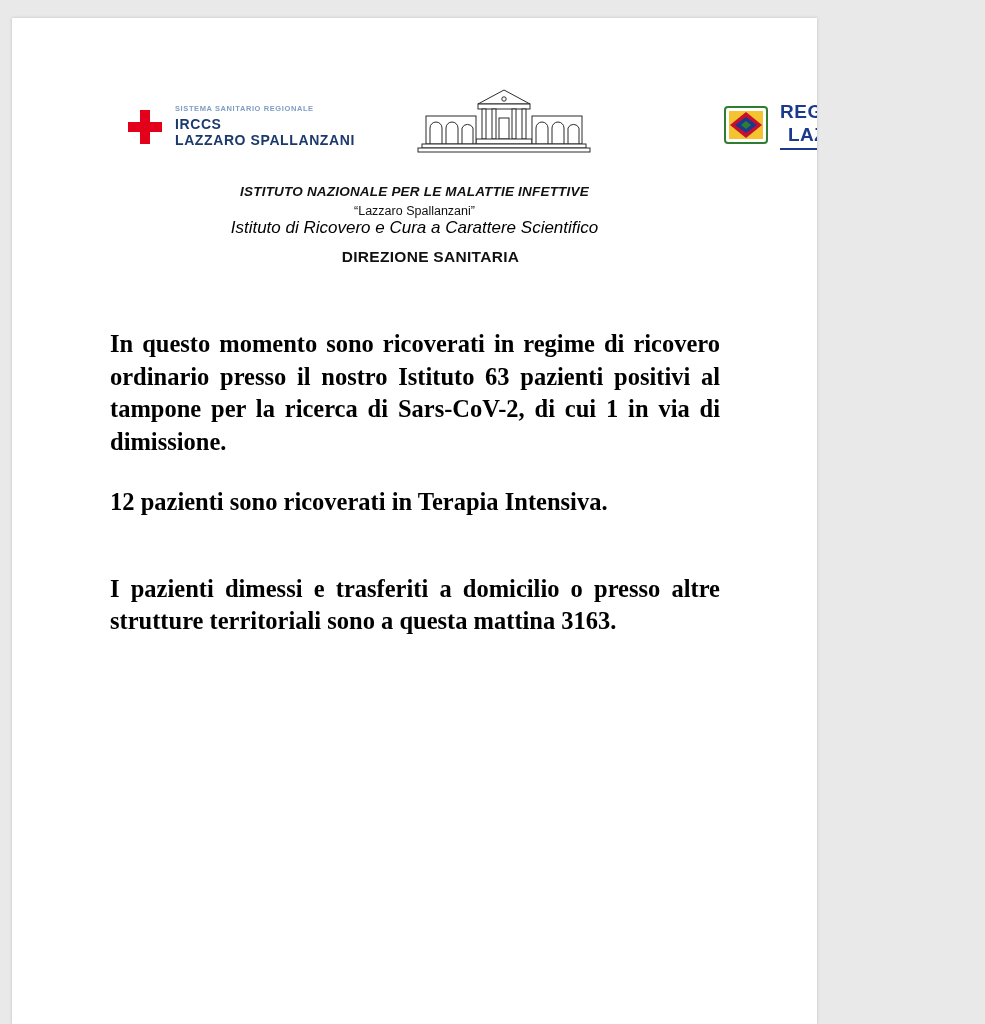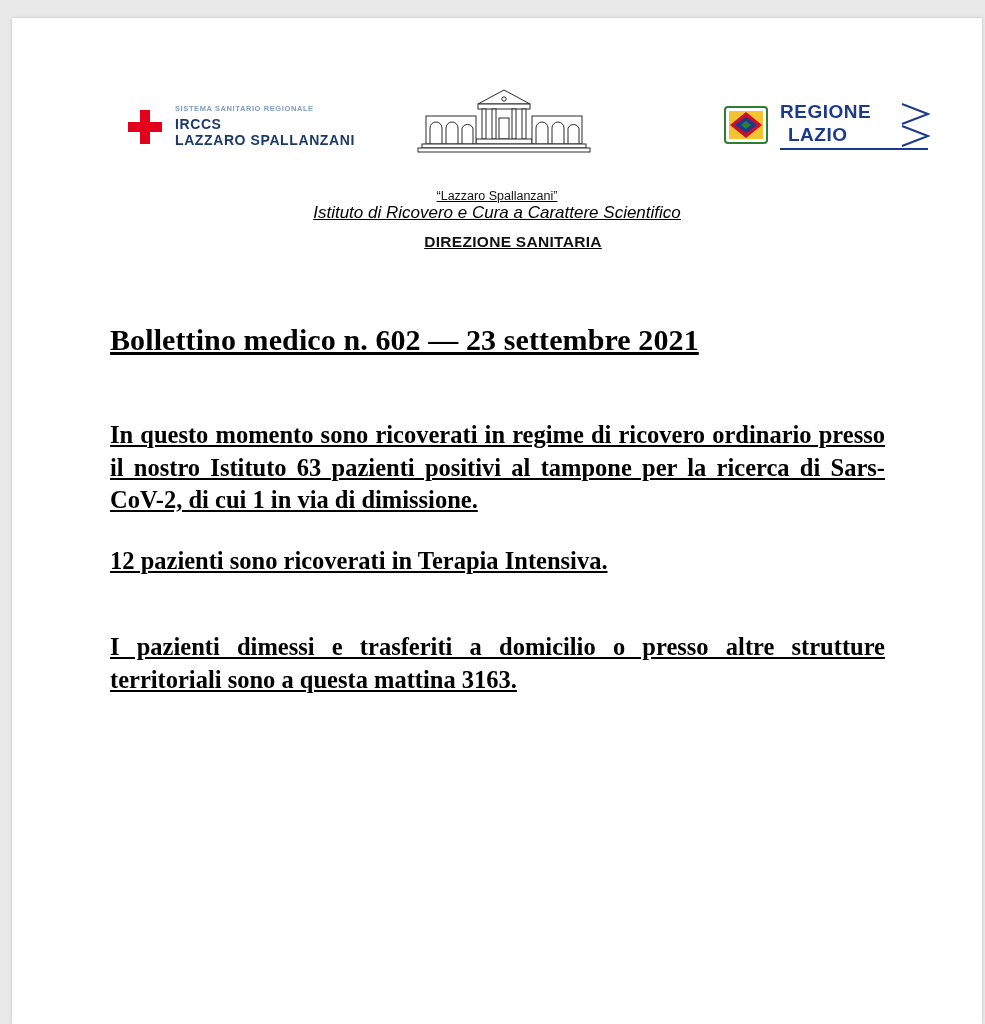--- a/index.html
+++ b/index.html
@@ -10,27 +10,26 @@
   body {
     width: 985px;
     height: 1024px;
     overflow: hidden;
     font-family: "Liberation Serif", serif;
   }
   .page {
     position: absolute;
     left: 12px;
     top: 18px;
-    width: 970px;
+    width: 805px;
     height: 1006px;
     background: #ffffff;
     box-shadow: 0 0 3px rgba(0,0,0,0.18);
     box-sizing: border-box;
     overflow: hidden;
-    text-decoration: underline;
   }
 
   
   .letterhead {
     position: relative;
     height: 170px;
   }
 
   
   .logo-spallanzani {
@@ -270,27 +269,27 @@
       <div class="lazio-text2">LAZIO</div>
       <div class="lazio-rule"></div>
       <svg style="position:absolute;left:176px;top:0;" width="32" height="50" viewBox="0 0 32 50" aria-hidden="true">
         <path d="M2 4 L28 14 L2 24" fill="none" stroke="#1b3a8c" stroke-width="2"></path>
         <path d="M2 26 L28 36 L2 46" fill="none" stroke="#1b3a8c" stroke-width="2"></path>
       </svg>
     </div>
   </div>
 
   <div class="institute">
+    <div class="inst-1">ISTITUTO NAZIONALE PER LE MALATTIE INFETTIVE</div>
     <div class="inst-2">“Lazzaro Spallanzani”</div>
     <div class="inst-3">Istituto di Ricovero e Cura a Carattere Scientifico</div>
     <div class="inst-4">DIREZIONE SANITARIA</div>
   </div>
 
   <div class="body-wrap">
-    <h1 class="bulletin-title">Bollettino medico n. 602 — 23 settembre 2021</h1>
 
     <p class="para p1">In questo momento sono ricoverati in regime di ricovero ordinario presso il nostro Istituto 63 pazienti positivi al tampone per la ricerca di Sars-CoV-2, di cui 1 in via di dimissione.</p>
 
     <p class="para p2">12 pazienti sono ricoverati in Terapia Intensiva.</p>
 
     <p class="para p3">I pazienti dimessi e trasferiti a domicilio o presso altre strutture territoriali sono a questa mattina 3163.</p>
   </div>
 
 </div>
 

